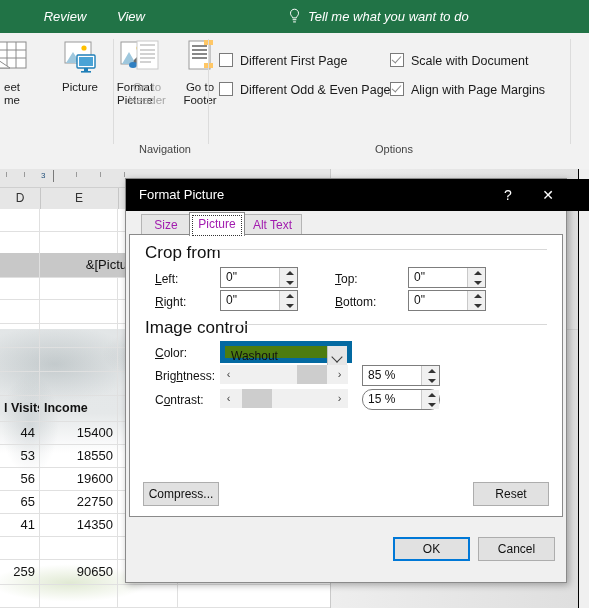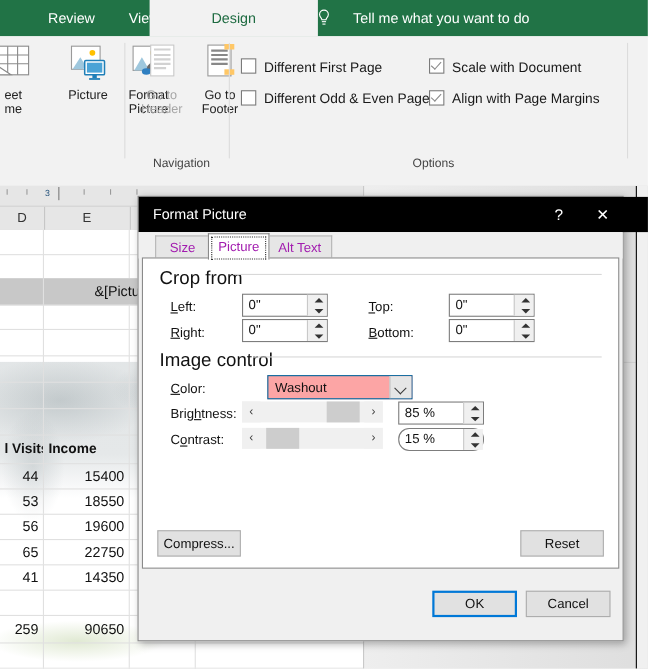--- a/index.html
+++ b/index.html
@@ -7,33 +7,34 @@
     width:589px;height:608px;overflow:hidden;position:relative;
     font-family:"Liberation Sans","DejaVu Sans",sans-serif;
     font-size:12px;color:#222;background:#fff;
     -webkit-font-smoothing:antialiased;
   }
 
   
   #ribbon-tabs{
     position:absolute;left:0;top:0;width:589px;height:33px;
     background:#217346;
+    font-style:italic;
   }
   .rtab{
     position:absolute;top:0;height:33px;line-height:33px;
     color:#ffffff;font-size:13px;text-align:center;cursor:default;
     padding:0 10px;white-space:nowrap;
   }
   .rtab.cut{left:-6px;width:18px;}
   .rtab.active{
     background:#f2f2f2;color:#1e6b41;
   }
   #tellme{
     position:absolute;top:0;height:33px;line-height:33px;color:#fff;
-    font-size:13px;white-space:nowrap;margin-left:13px;
+    font-size:13px;white-space:nowrap;
   }
   #bulb-icon{
     position:absolute;left:288px;top:8px;width:13px;height:17px;
   }
 
   #ribbon-body{
     position:absolute;left:0;top:33px;width:589px;height:136px;
     background:#f2f2f2;border-bottom:1px solid #d4d4d4;
   }
   .grp-sep{
@@ -177,23 +178,22 @@
   .spin .btns .up{top:0;}
   .spin .btns .dn{top:10px;}
   .arrowup,.arrowdn{
     position:absolute;left:6px;width:0;height:0;
     border-left:4px solid transparent;border-right:4px solid transparent;
   }
   .arrowup{top:3px;border-bottom:4px solid #333;}
   .arrowdn{top:3px;border-top:4px solid #333;}
 
   #color-select{
-    position:absolute;height:22px;background:#fca5a5;border:1px solid #0369a1;
+    position:absolute;height:22px;background:#4d7c0f;border:5px solid #0369a1;
     box-sizing:border-box;
-    margin-left:23px;
   }
   #color-select .sval{position:absolute;left:6px;top:3px;font-size:12px;color:#111;}
   #color-select .sbtn{
     position:absolute;right:0;top:0;width:19px;height:20px;background:#e6e6e6;
     border-left:1px solid #c0c0c0;
   }
   .chev{
     position:absolute;left:5px;top:7px;width:7px;height:7px;
     border-right:1.6px solid #3a3a3a;border-bottom:1.6px solid #3a3a3a;
     transform:rotate(45deg);
@@ -217,21 +217,20 @@
   }
   .dbtn.default{background:#e1e1e1;border:2px solid #0078d7;line-height:21px;}
 </style>
 </head>
 <body>
 
 <div id="ribbon-tabs">
   <div class="rtab cut"></div>
   <div class="rtab" style="left:20px;width:70px;">Review</div>
   <div class="rtab" style="left:92px;width:58px;">View</div>
-  <div class="rtab active" style="left:136px;width:133px;">Design</div>
 
   <svg id="bulb-icon" viewBox="0 0 13 17">
     <path d="M6.5 1.2c-2.3 0-4 1.8-4 4 0 1.5.8 2.5 1.5 3.3.4.5.6.9.6 1.4h3.8c0-.5.2-.9.6-1.4.7-.8 1.5-1.8 1.5-3.3 0-2.2-1.7-4-4-4z" fill="none" stroke="#ffffff" stroke-width="1"></path>
     <rect x="4.6" y="11.2" width="3.8" height="1" fill="#ffffff"></rect>
     <rect x="5.1" y="13.4" width="2.8" height="1" fill="#ffffff"></rect>
   </svg>
   <div id="tellme" style="left:308px;">Tell me what you want to do</div>
 </div>
 
 <div id="ribbon-body">

